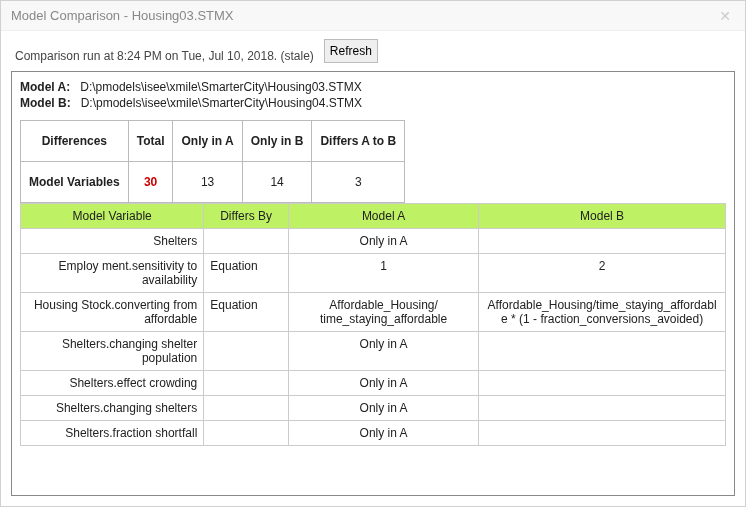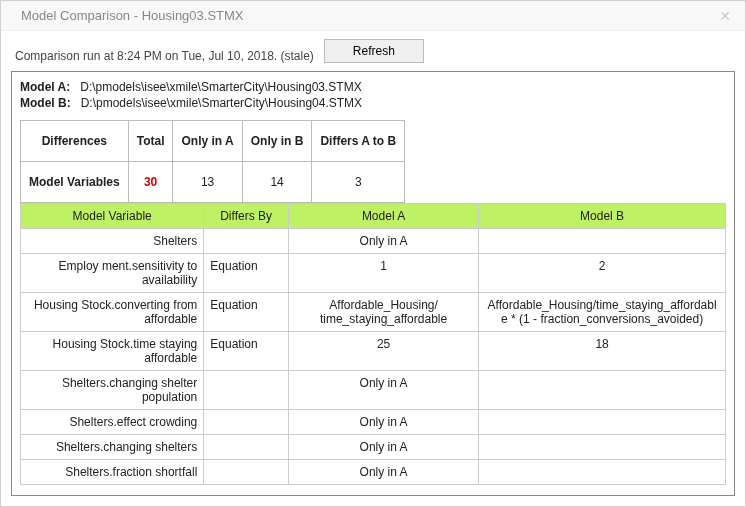--- a/index.html
+++ b/index.html
@@ -17,41 +17,41 @@
     display: flex;
     flex-direction: column;
     position: relative;
     background: #fff;
   }
   .titlebar {
     height: 30px;
     background: #f8f8f8;
     display: flex;
     align-items: center;
-    padding-left: 20px;
+    padding-left: 10px;
     color: #888;
     font-size: 13px;
     border-bottom: 1px solid #eee;
     justify-content: space-between;
   }
   .titlebar .close {
     width: 40px; height: 100%;
     display: flex; align-items: center; justify-content: center;
     color: #ccc;
     font-size: 14px;
   }
   .runline {
     padding: 8px 14px;
     display: flex;
     align-items: flex-end;
     gap: 10px;
   }
   .runline .txt { color: #444; }
   .refresh-btn {
-    padding: 4px 28px;
+    padding: 4px 5px;
     font-size: 12px;
     background: #efefef;
     border: 1px solid #bbb;
     cursor: pointer;
   }
   .content-frame {
     flex: 1;
     margin: 0 10px 10px 10px;
     border: 1px solid #888;
     position: relative;
@@ -198,26 +198,20 @@
               <td class="val">1</td>
               <td class="val">2</td>
             </tr>
             <tr>
               <td class="var">Housing Stock.converting from affordable</td>
               <td class="diff">Equation</td>
               <td class="val">Affordable_Housing/ time_staying_affordable</td>
               <td class="val">Affordable_Housing/time_staying_affordable * (1 - fraction_conversions_avoided)</td>
             </tr>
             <tr>
-              <td class="var">Housing Stock.time staying affordable</td>
-              <td class="diff">Equation</td>
-              <td class="val">25</td>
-              <td class="val">18</td>
-            </tr>
-            <tr>
               <td class="var">Shelters.changing shelter population</td>
               <td class="diff"></td>
               <td class="val">Only in A</td>
               <td class="val"></td>
             </tr>
             <tr>
               <td class="var">Shelters.effect crowding</td>
               <td class="diff"></td>
               <td class="val">Only in A</td>
               <td class="val"></td>

